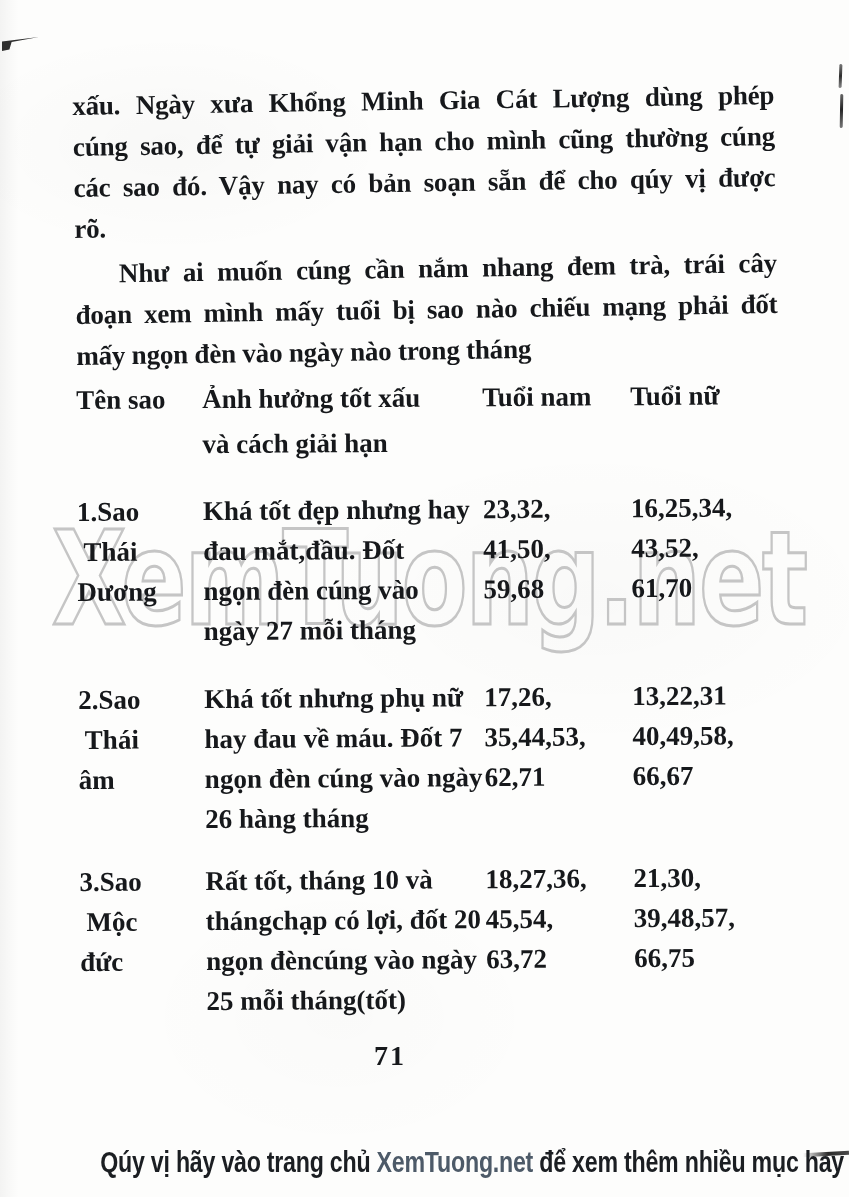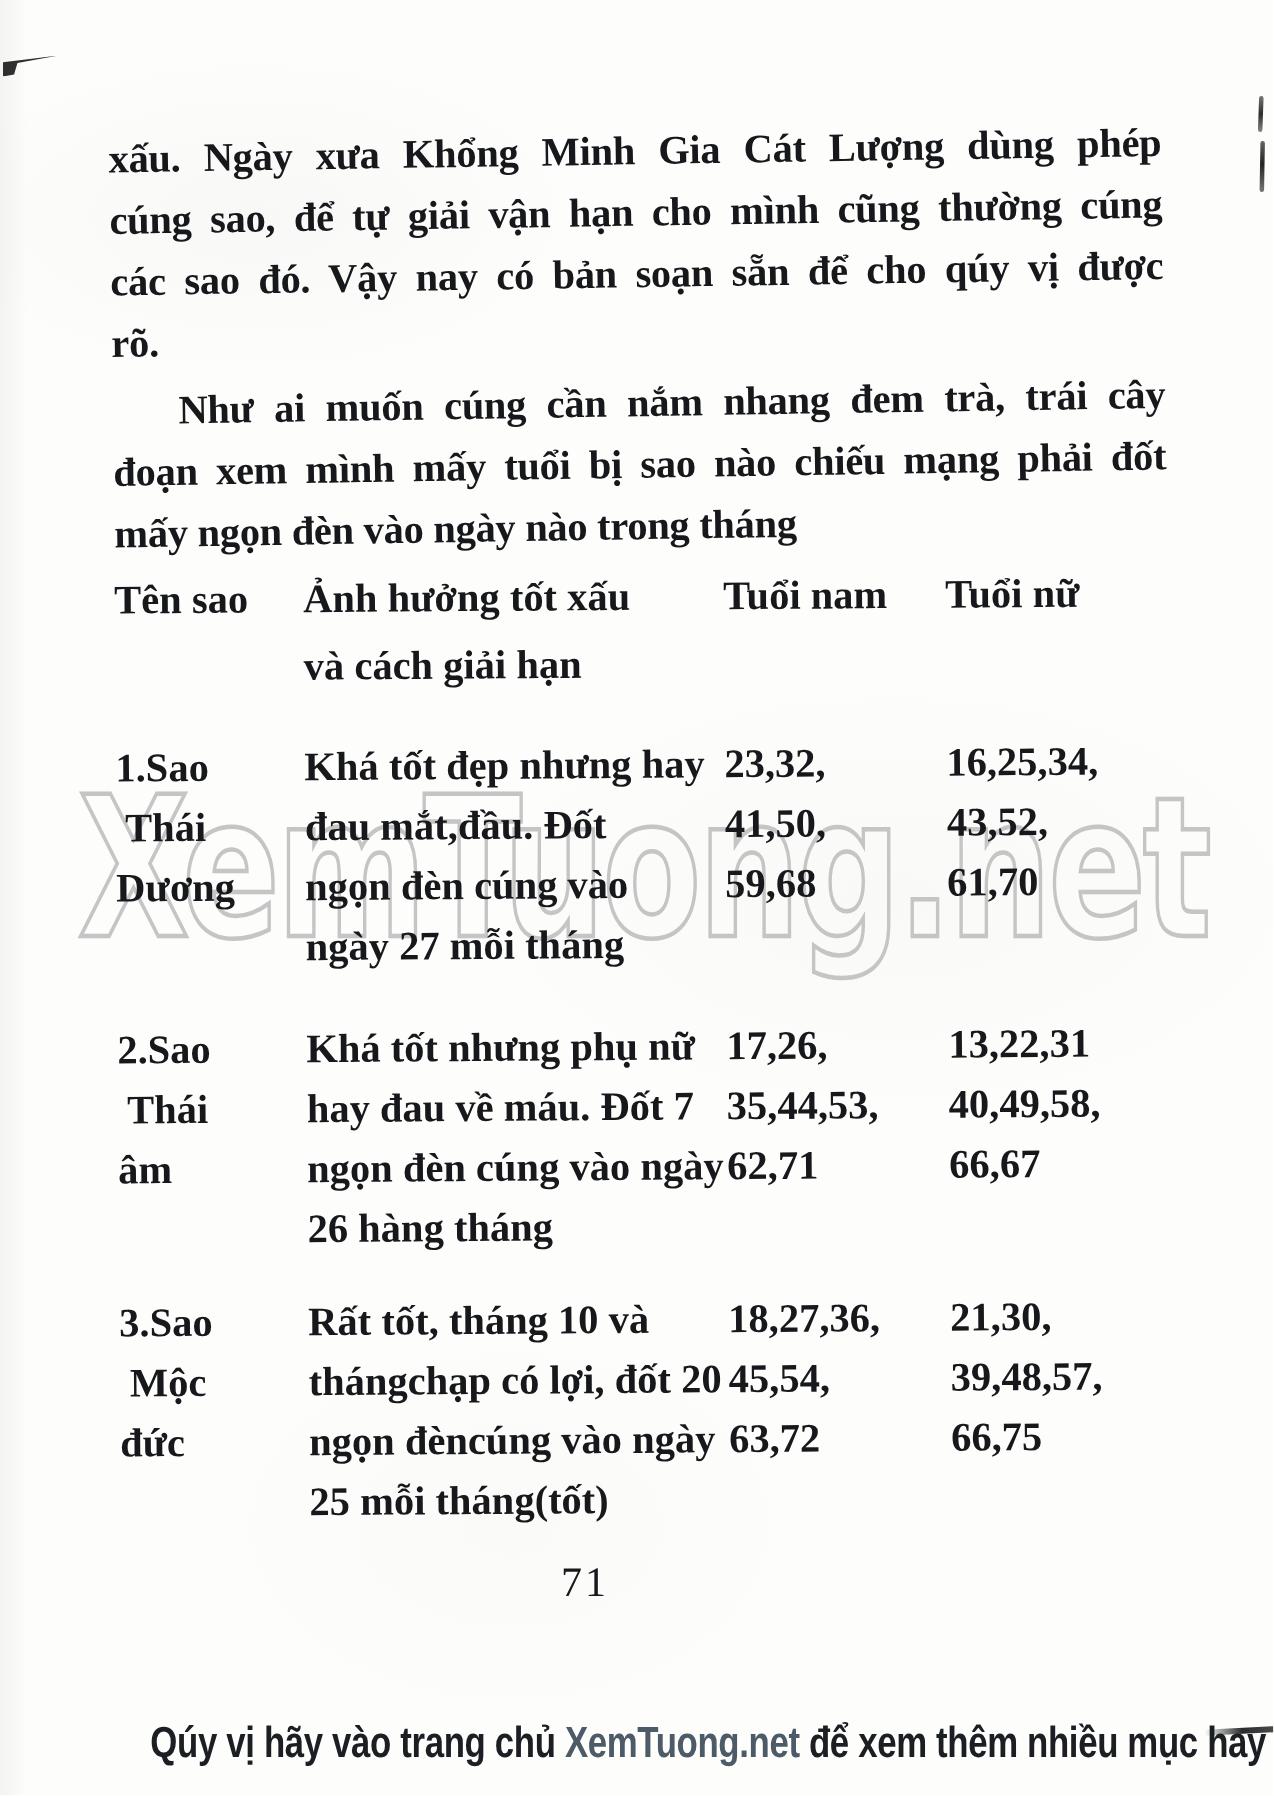--- a/index.html
+++ b/index.html
@@ -45,21 +45,21 @@
   .startable{position:absolute;left:76px;top:378px;width:716px;z-index:2;
     transform:rotate(-0.4deg);transform-origin:left top;}
   .trow{display:grid;grid-template-columns:126px 280px 148px 162px;}
   .cell{white-space:pre;font-size:27px;line-height:40px;font-weight:700;}
   .thead .cell{font-size:27px;line-height:45px;font-weight:700;}
   .thead{margin-bottom:24px;}
   .trow.r1{margin-bottom:28px;}
   .trow.r2{margin-bottom:22px;}
   
   .pagenum{position:absolute;left:374px;top:1040px;z-index:2;
-    font-size:28px;font-weight:400;letter-spacing:2px;}
+    font-size:28px;font-weight:700;letter-spacing:2px;}
   .footer{position:absolute;left:0;right:0;top:1146px;text-align:center;z-index:3;
     font-family:"Liberation Sans", sans-serif;font-weight:700;font-size:29px;color:#1b1e22;}
   .footer-inner{display:inline-block;transform:scaleX(0.80);transform-origin:center;
     white-space:nowrap;letter-spacing:-0.3px;}
   .footer .site{color:#4d5a68;}
 </style>
 </head>
 <body>
 
 <div class="page">

